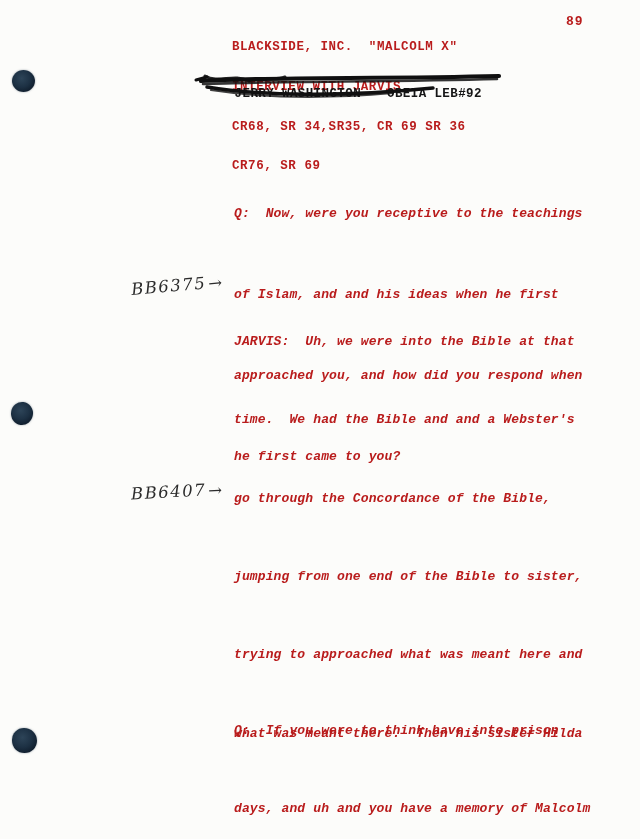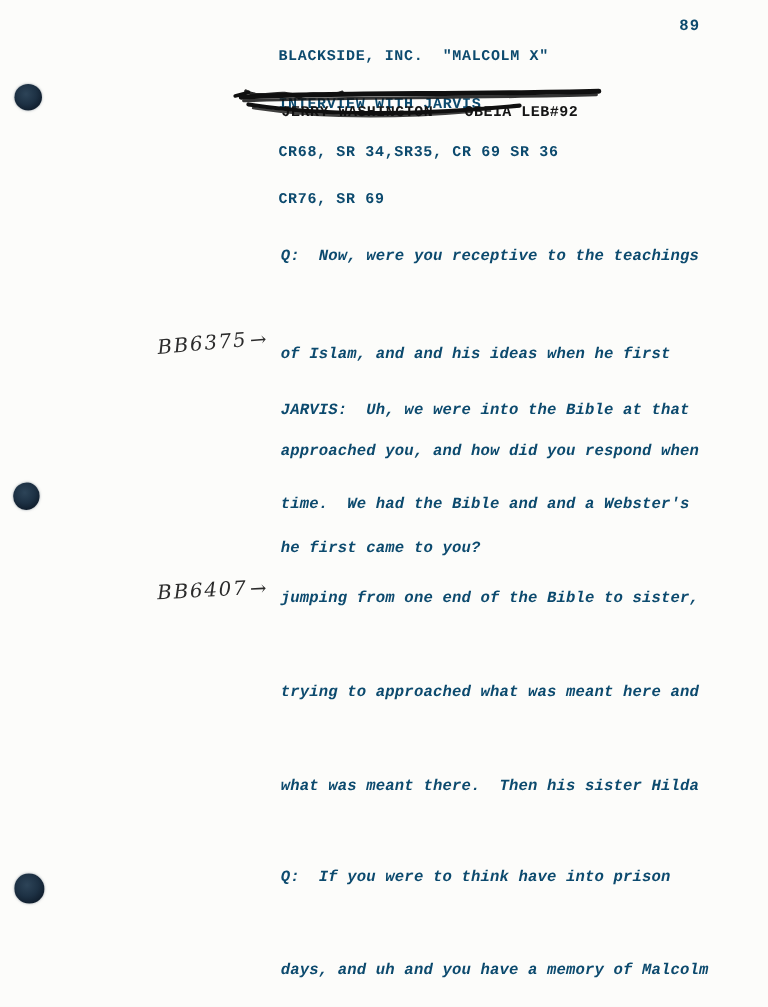--- a/index.html
+++ b/index.html
@@ -19,21 +19,21 @@
     position: absolute;
     border-radius: 50%;
     background: radial-gradient(circle at 42% 38%, #2d4458 0%, #1d3144 45%, #0c1826 85%, #091320 100%);
     box-shadow: 0 0 2px rgba(40,60,80,.5);
   }
   #hole-1 { left: 12px; top: 70px;  width: 23px; height: 22px; }
   #hole-2 { left: 11px; top: 402px; width: 22px; height: 23px; transform: rotate(8deg); }
   #hole-3 { left: 12px; top: 728px; width: 25px; height: 25px; border-radius: 48% 52% 50% 50%; }
   
   .tw {
-    color: #0c4a6e;
+    color: #b91c1c;
     font-weight: bold;
     white-space: pre;
   }
   #header-block {
     position: absolute; left: 232px; top: 15px;
     font-size: 12.5px; line-height: 13.2px; letter-spacing: 0.55px;
   }
   #page-number {
     position: absolute; left: 566px; top: 14px;
     font-size: 13px; letter-spacing: 1px;
@@ -121,20 +121,21 @@
   <div class="tw block" id="q1-block">
     <div class="tline">Q:  Now, were you receptive to the teachings</div>
     <div class="tline">of Islam, and and his ideas when he first</div>
     <div class="tline">approached you, and how did you respond when</div>
     <div class="tline">he first came to you?</div>
   </div>
 
   <div class="tw block" id="jarvis-block">
     <div class="tline">JARVIS:  Uh, we were into the Bible at that</div>
     <div class="tline">time.  We had the Bible and and a Webster's</div>
+    <div class="tline">go through the Concordance of the Bible,</div>
     <div class="tline">jumping from one end of the Bible to sister,</div>
     <div class="tline">trying to approached what was meant here and</div>
     <div class="tline">what was meant there.  Then his sister Hilda</div>
     
     
     
     
     
     
     

